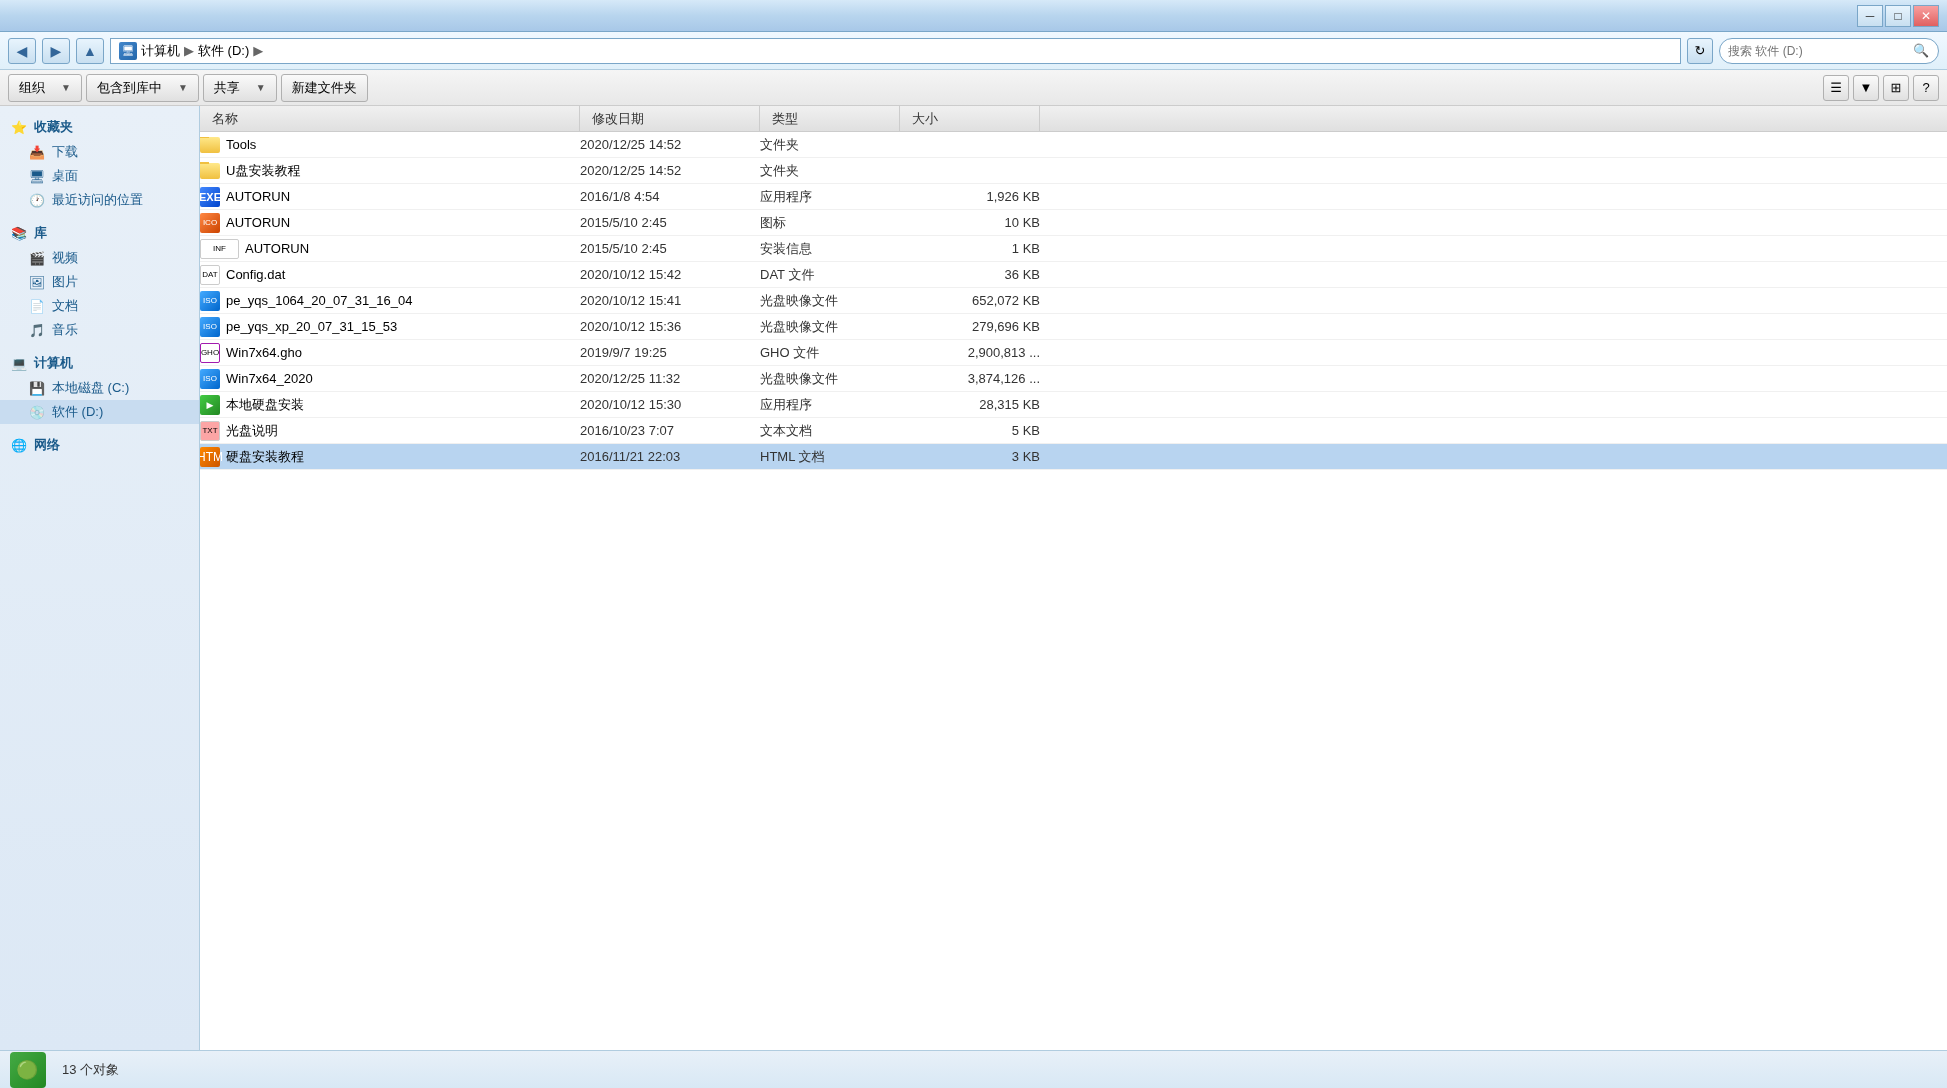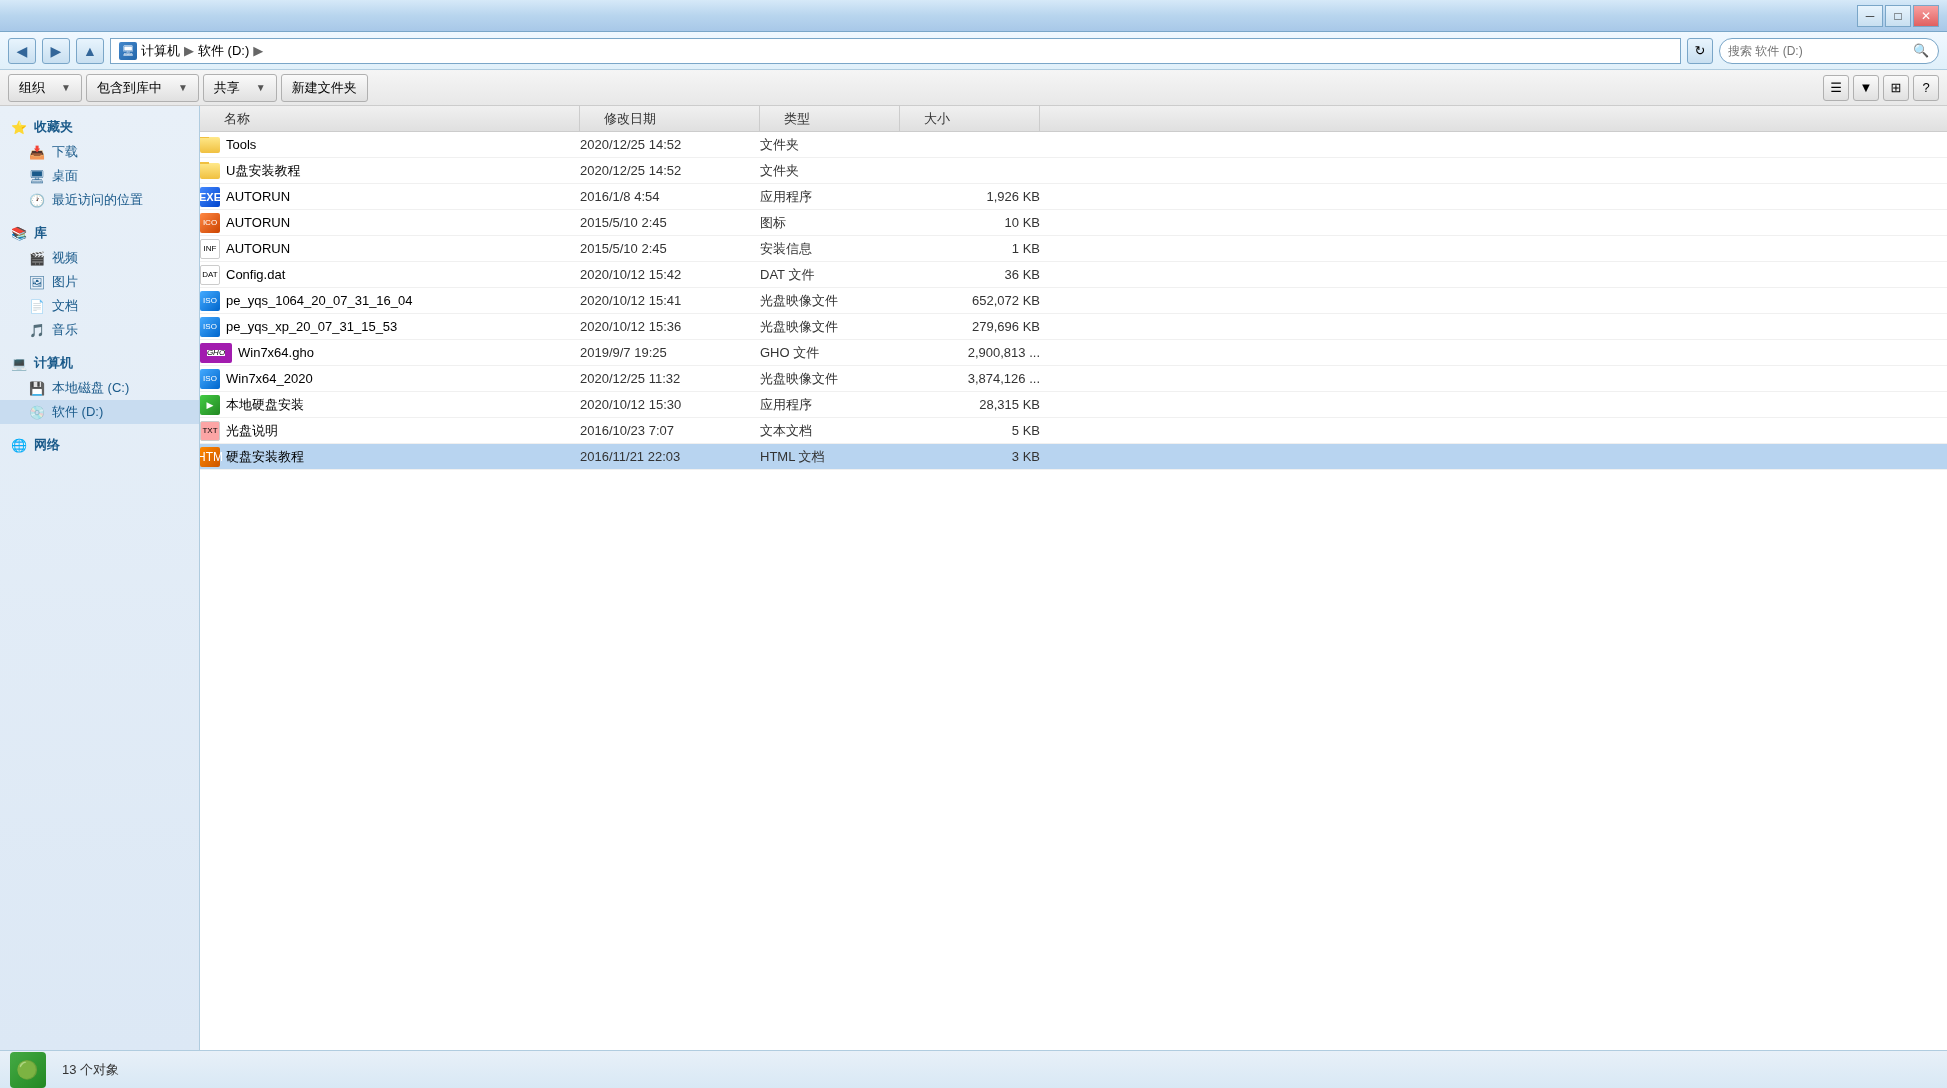--- a/index.html
+++ b/index.html
@@ -219,21 +219,21 @@
       display: flex;
       align-items: center;
       background: linear-gradient(to bottom, #f0f0f0, #e0e0e0);
       border-bottom: 1px solid #ccc;
       height: 26px;
       position: sticky;
       top: 0;
       z-index: 10;
     }
     .col-header {
-      padding: 0 24px;
+      padding: 0 12px;
       font-size: 13px;
       color: #333;
       cursor: pointer;
       height: 100%;
       display: flex;
       align-items: center;
       border-right: 1px solid #ccc;
     }
     .col-name { width: 380px; }
     .col-date { width: 180px; }
@@ -305,21 +305,21 @@
       background: linear-gradient(135deg, #ff8844, #cc4400);
       border-radius: 2px;
       display: flex;
       align-items: center;
       justify-content: center;
       color: white;
       font-size: 8px;
       flex-shrink: 0;
     }
     .icon-inf {
-      width: 20px;
+      width: 39px;
       height: 20px;
       background: white;
       border: 1px solid #ccc;
       border-radius: 2px;
       display: flex;
       align-items: center;
       justify-content: center;
       font-size: 8px;
       flex-shrink: 0;
     }
@@ -341,31 +341,30 @@
       background: linear-gradient(135deg, #44aaff, #0066cc);
       border-radius: 2px;
       display: flex;
       align-items: center;
       justify-content: center;
       color: white;
       font-size: 8px;
       flex-shrink: 0;
     }
     .icon-gho {
-      width: 32px;
+      width: 20px;
       height: 20px;
       background: white;
-      border: 7px solid #a21caf;
+      border: 1px solid #a21caf;
       border-radius: 2px;
       display: flex;
       align-items: center;
       justify-content: center;
       font-size: 8px;
       flex-shrink: 0;
-      font-style: italic;
     }
     .icon-txt {
       width: 20px;
       height: 20px;
       background: #fca5a5;
       border: 1px solid #ccc;
       border-radius: 2px;
       display: flex;
       align-items: center;
       justify-content: center;

